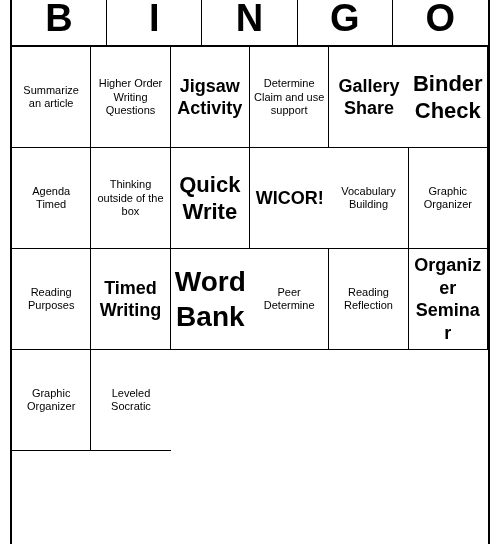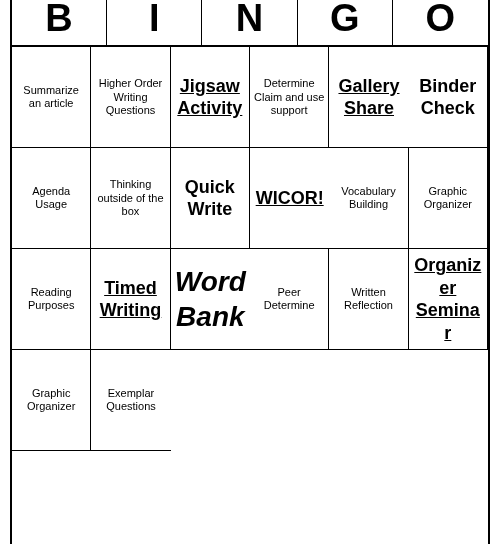--- a/index.html
+++ b/index.html
@@ -47,58 +47,56 @@
       min-height: 82px;
       font-size: 11px;
       line-height: 1.25;
       word-break: break-word;
     }
     .bingo-cell:nth-child(5n) { border-right: none; }
     .bingo-cell:nth-child(n+21) { border-bottom: none; }
     .bingo-cell.large {
       font-size: 18px;
       font-weight: bold;
-      text-decoration: underline;
     }
     .bingo-cell.xlarge {
-      font-size: 18px;
+      font-size: 22px;
       font-weight: bold;
     }
     .bingo-cell.huge {
       font-size: 28px;
       font-weight: bold;
-      font-style: italic;
     }
   </style>
 </head>
 <body>
 
 <div class="bingo-card">
   <div class="bingo-header">
   <div class="bingo-letter">B</div>
       <div class="bingo-letter">I</div>
       <div class="bingo-letter">N</div>
       <div class="bingo-letter">G</div>
       <div class="bingo-letter">O</div>
     </div>
   <div class="bingo-grid">
   <div class="bingo-cell">Summarize an article</div>
       <div class="bingo-cell">Higher Order Writing Questions</div>
       <div class="bingo-cell large">Jigsaw Activity</div>
       <div class="bingo-cell">Determine Claim and use support</div>
       <div class="bingo-cell large">Gallery Share</div>
       <div class="bingo-cell xlarge">Binder Check</div>
-      <div class="bingo-cell">Agenda Usage</div>
+      <div class="bingo-cell">Agenda Timed</div>
       <div class="bingo-cell">Thinking outside of the box</div>
       <div class="bingo-cell xlarge">Quick Write</div>
       <div class="bingo-cell large">WICOR!</div>
       <div class="bingo-cell">Vocabulary Building</div>
       <div class="bingo-cell">Graphic Organizer</div>
       <div class="bingo-cell">Reading Purposes</div>
       <div class="bingo-cell large">Timed Writing</div>
       <div class="bingo-cell huge">Word Bank</div>
       <div class="bingo-cell">Peer Determine</div>
-      <div class="bingo-cell">Written Reflection</div>
+      <div class="bingo-cell">Reading Reflection</div>
       <div class="bingo-cell large">Organizer Seminar</div>
       <div class="bingo-cell">Graphic Organizer</div>
-      <div class="bingo-cell">Exemplar Questions</div>
+      <div class="bingo-cell">Leveled Socratic</div>
     </div>
 </div>
 
 </body></html>

